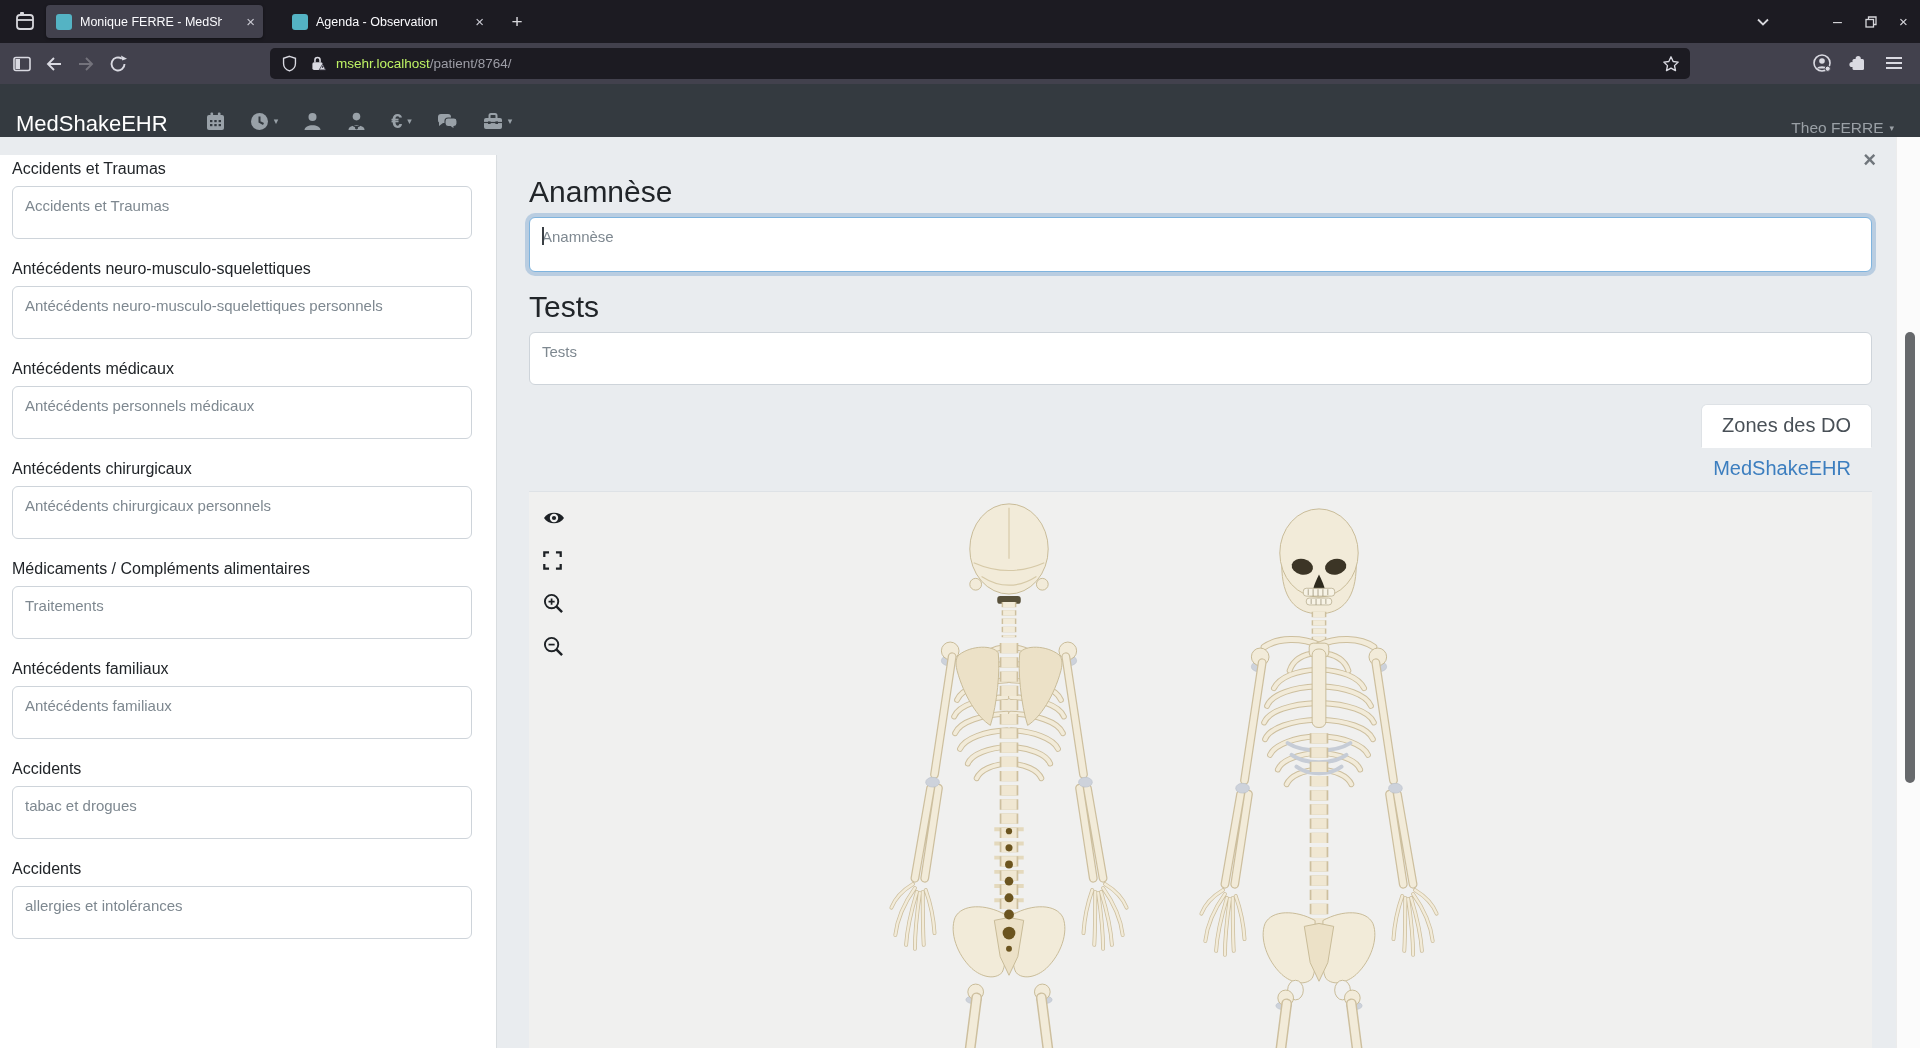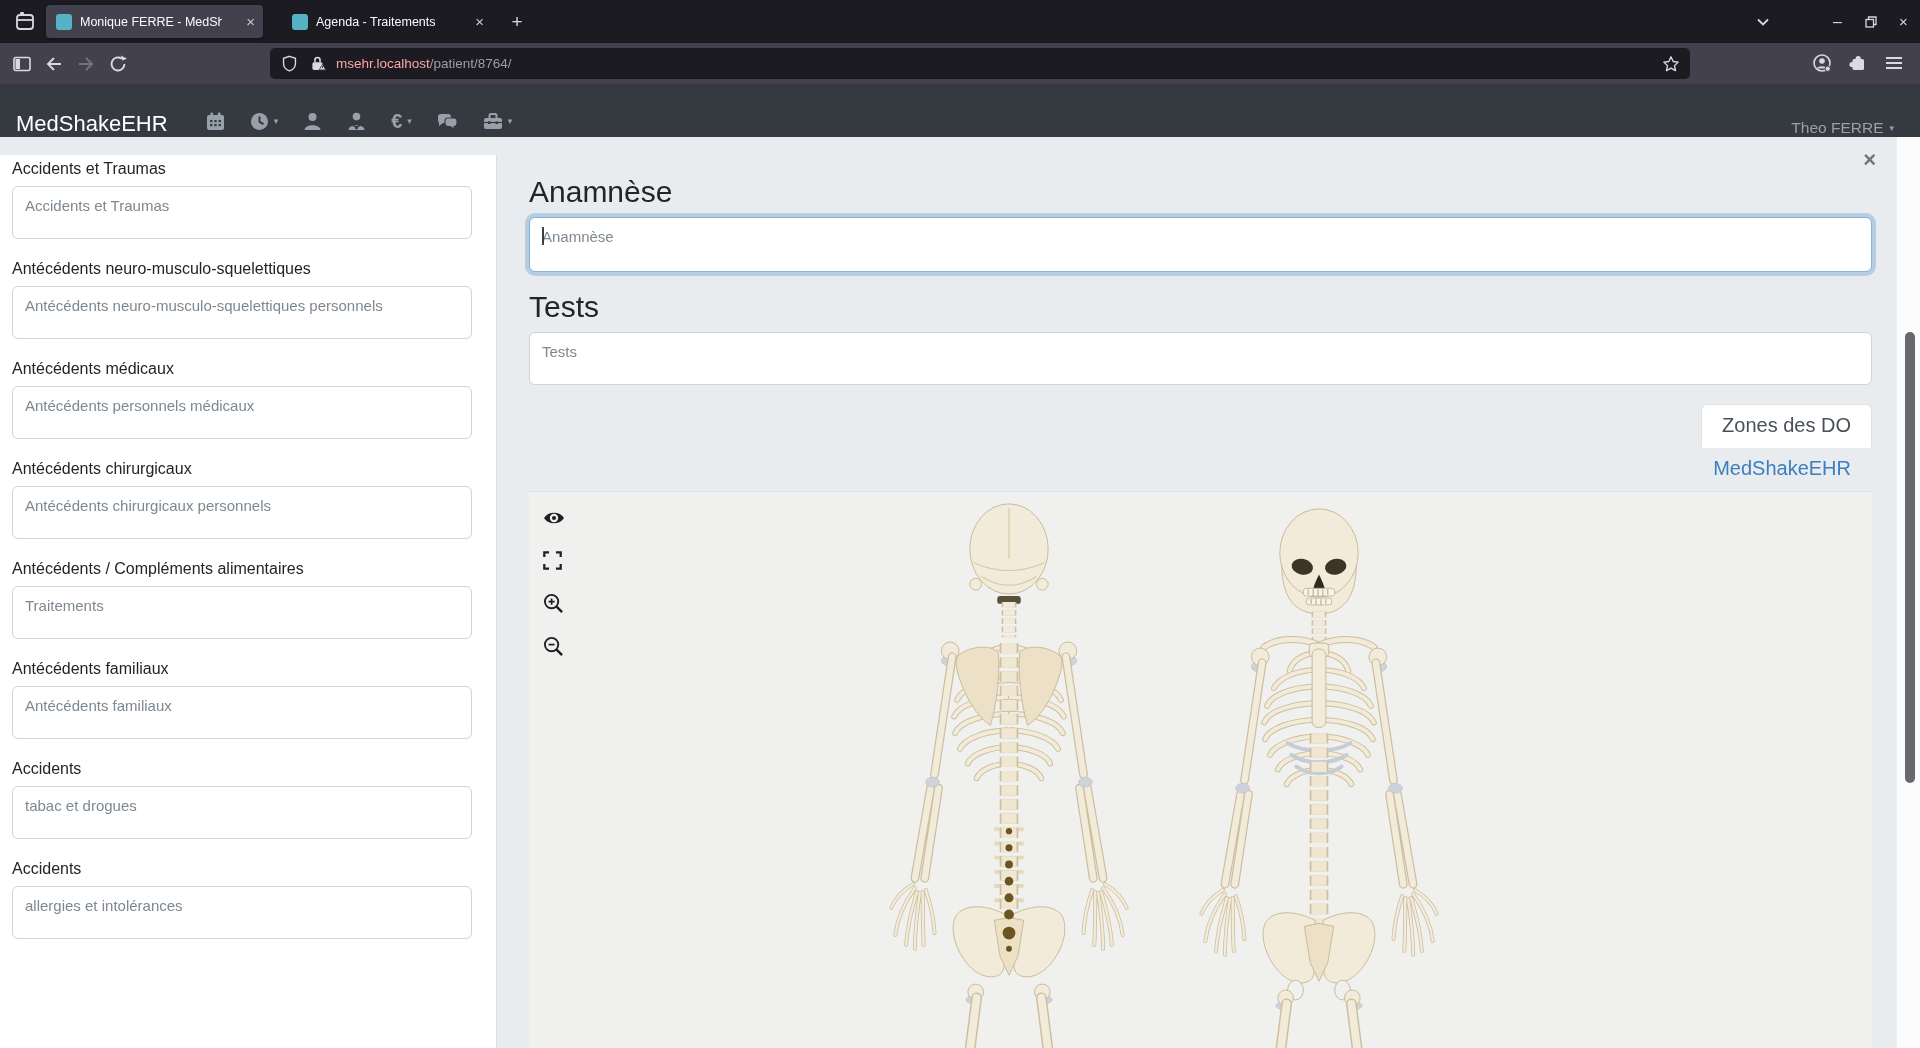--- a/index.html
+++ b/index.html
@@ -30,21 +30,21 @@
   
   .toolbar { position:absolute; left:0; top:43px; width:1920px; height:41px; background:#42414d;
              display:flex; align-items:center; }
   .tbtn { width:32px; height:30px; display:flex; align-items:center; justify-content:center; color:#dadae2; }
   .tbtn:first-child { margin-left:6px; }
   .tbtn.dim { color:#74737c; }
   .urlbar { position:absolute; left:270px; top:5px; width:1420px; height:31px; background:#1c1b22;
             border-radius:5px; display:flex; align-items:center; color:#dadae2; }
   .urlbar .uicon { margin-left:11px; display:flex; }
   .urltext { margin-left:10px; font-size:13.5px; }
-  .urlhost { color:#fca5a5; }
+  .urlhost { color:#bef264; }
   .urlpath { color:#9d9da6; }
   .urlstar { margin-left:auto; margin-right:10px; display:flex; }
   .tool-right { position:absolute; right:8px; top:5px; display:flex; }
   .tool-right .tbtn { width:36px; }
 
   
   .appnav { position:absolute; left:0; top:84px; width:1920px; height:53px; background:#343a40;
             display:flex; align-items:flex-end; }
   .brand { color:#fff; font-size:22px; margin-left:16px; margin-right:32px; }
   .navitems { display:flex; align-items:center; }
@@ -123,21 +123,21 @@
           <rect x="6" y="1" width="4" height="2.4" rx="1" fill="currentColor"></rect>
         </svg>
     </div>
     <div class="tab tab1 active">
       <span class="favicon"></span>
       <span class="tab-title">Monique FERRE - MedSha</span>
       <span class="tab-close">×</span>
     </div>
     <div class="tab tab2">
       <span class="favicon"></span>
-      <span class="tab-title">Agenda - Traitements</span>
+      <span class="tab-title">Agenda - Observation</span>
       <span class="tab-close">×</span>
     </div>
     <div class="newtab">+</div>
     <div class="winctrls">
       <div class="wbtn chev">
         <svg width="16" height="16" viewBox="0 0 16 16">
             <path d="M3,5.5 L8,10.5 L13,5.5" fill="none" stroke="currentColor" stroke-width="1.8"></path>
           </svg>
       </div>
       <div class="wbtn minz">–</div>
@@ -298,21 +298,21 @@
       </div>
       <div class="fgroup">
         <label>Antécédents médicaux</label>
         <textarea placeholder="Antécédents personnels médicaux" style=""></textarea>
       </div>
       <div class="fgroup">
         <label>Antécédents chirurgicaux</label>
         <textarea placeholder="Antécédents chirurgicaux personnels" style=""></textarea>
       </div>
       <div class="fgroup">
-        <label>Antécédents / Compléments alimentaires</label>
+        <label>Médicaments / Compléments alimentaires</label>
         <textarea placeholder="Traitements" style=""></textarea>
       </div>
       <div class="fgroup">
         <label>Antécédents familiaux</label>
         <textarea placeholder="Antécédents familiaux" style=""></textarea>
       </div>
       <div class="fgroup">
         <label>Accidents</label>
         <textarea placeholder="tabac et drogues" style=""></textarea>
       </div>

